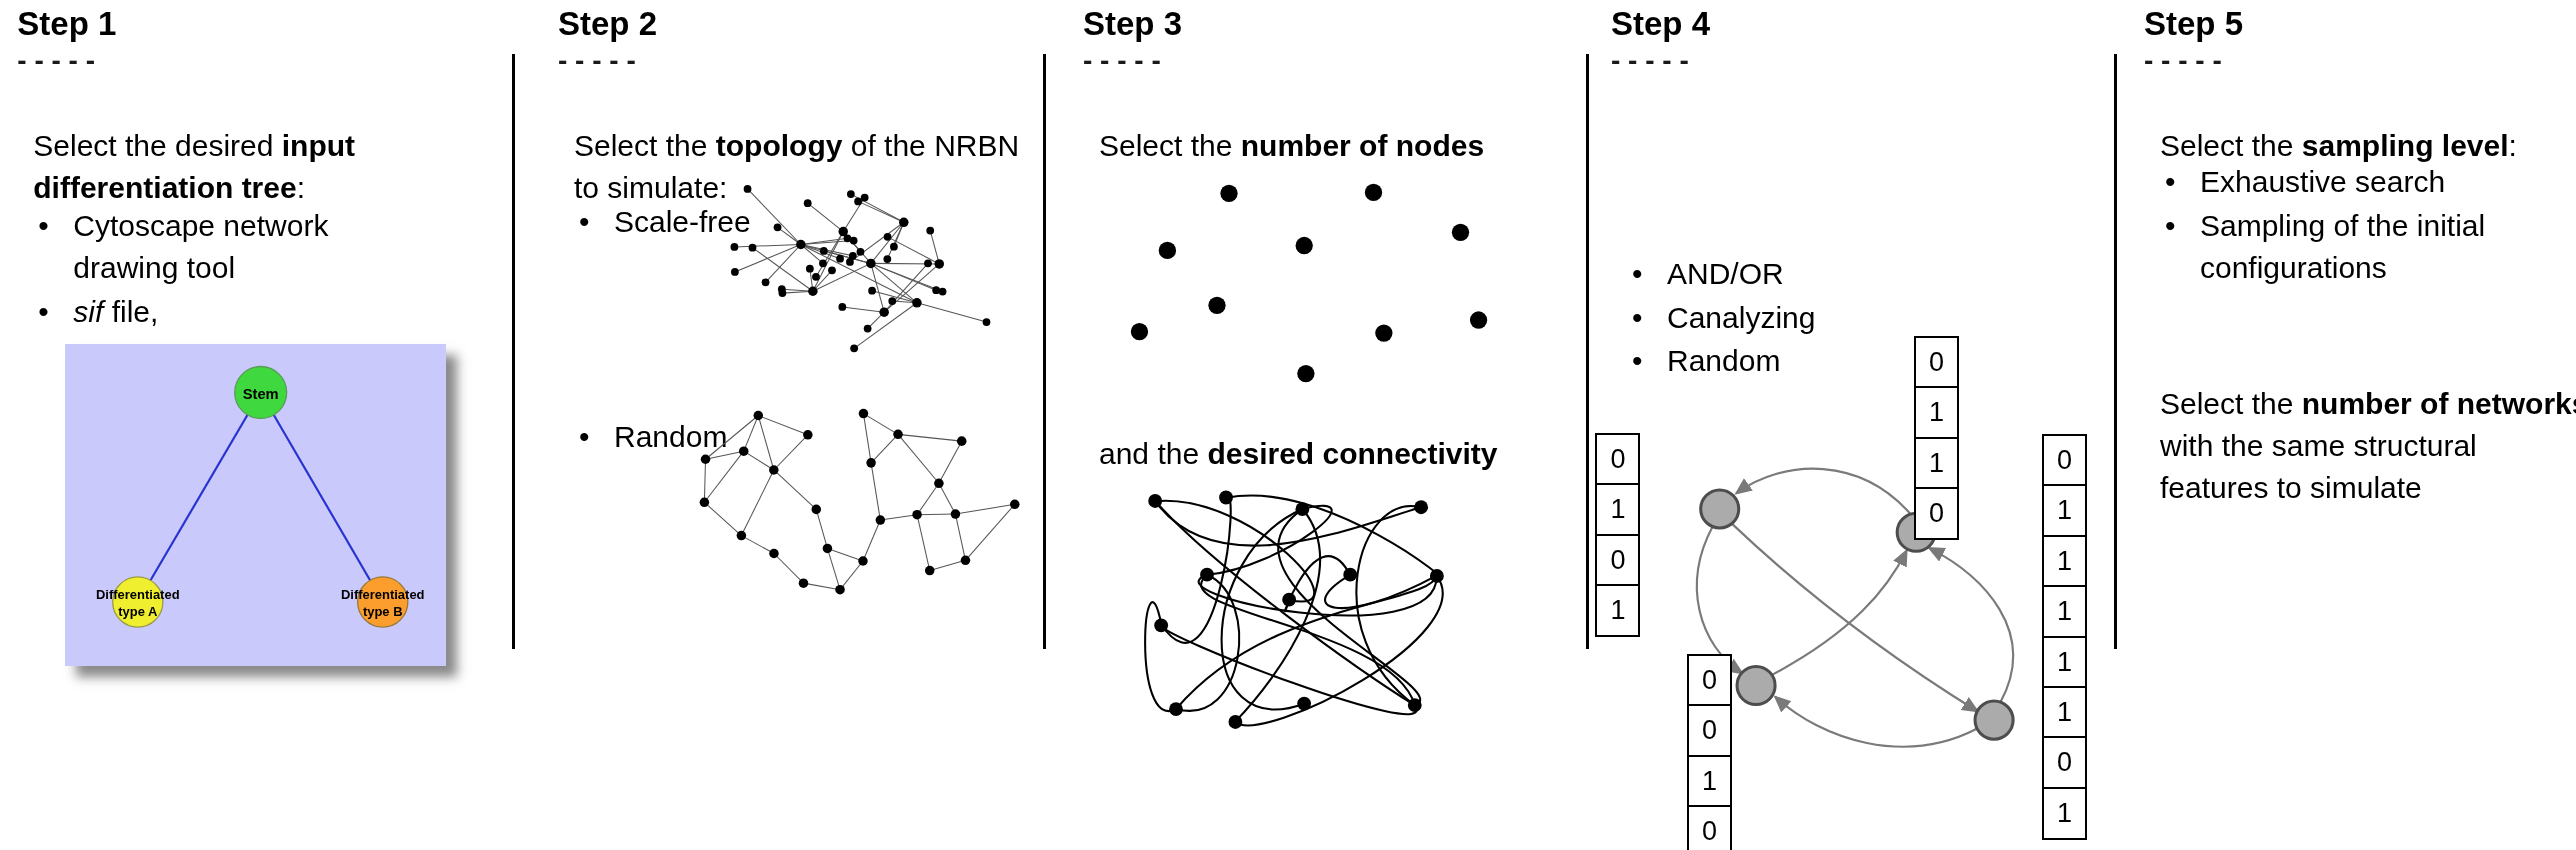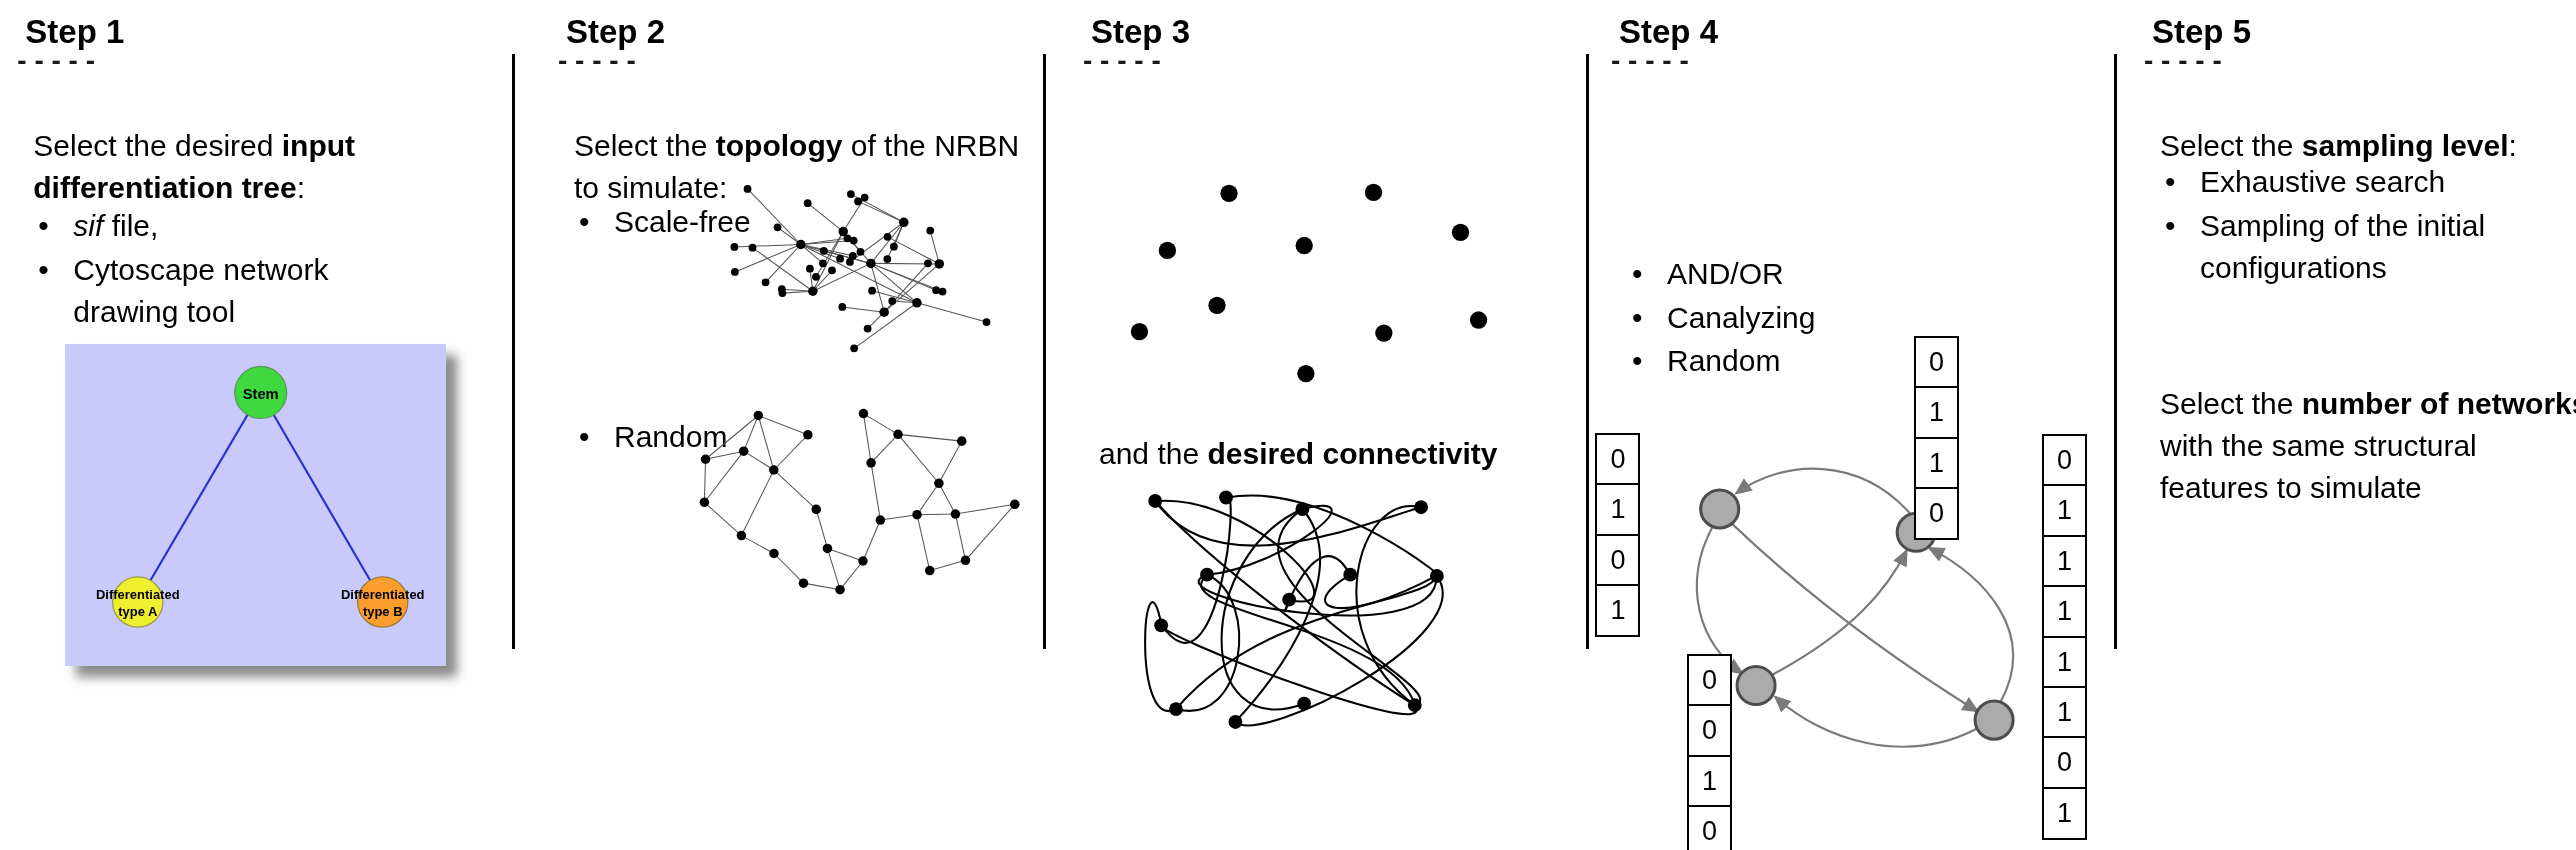--- a/index.html
+++ b/index.html
@@ -1,20 +1,20 @@
 <!DOCTYPE html>
 <html style="font-size:14px"><head>
 <meta charset="utf-8">
 <style>
   html,body{margin:0;padding:0;background:#fff;}
   body{font-family:"Liberation Sans",sans-serif;color:#000;}
   .canvas{position:relative;width:2576px;height:851px;background:#ffffff;overflow:hidden;}
   .divider{position:absolute;top:54px;height:595px;width:2.6px;background:#000;}
   .col{position:absolute;top:0;height:851px;}
-  .step-title{position:absolute;top:5.2px;left:0;margin:8px;font-size:33px;font-weight:700;}
+  .step-title{position:absolute;top:5.2px;left:0;margin:0;font-size:33px;font-weight:700;}
   .dashes{position:absolute;top:45px;left:0;font-size:28px;font-weight:700;color:#1a1a1a;}
   .para{position:absolute;left:0;margin:16px;font-size:30px;line-height:1.4;}
   .bullets{position:absolute;left:0;margin:9px;padding:0;list-style:none;font-size:30px;line-height:1.4;}
   .bullets li{position:relative;padding-left:47px;margin:0 0 1.7px 0;}
   .bullets li::before{content:"\2022";position:absolute;left:12px;}
   .g{position:absolute;}
   .tree-box{position:absolute;left:48px;top:344px;width:381px;height:322px;box-shadow:11.2px 11.2px 10.4px rgba(40,40,40,0.55);text-align:right;}
   .tlabel{font-weight:700;font-size:17px;text-anchor:middle;fill:#000;}
   .tlabel-sm{font-weight:700;font-size:15px;text-anchor:middle;fill:#000;}
   .ttable{position:absolute;display:flex;flex-direction:column;}
@@ -29,22 +29,22 @@
   <div class="divider" style="left:512px"></div>
   <div class="divider" style="left:1043px"></div>
   <div class="divider" style="left:1586px"></div>
   <div class="divider" style="left:2114px"></div>
 
   <section class="col" style="left:17.3px;width:474px">
     <h2 class="step-title">Step 1</h2>
     <div class="dashes">- - - - -</div>
     <p class="para" style="top:109px;width:474px"><span>Select the desired </span><b>input differentiation tree</b><span>:</span></p>
     <ul class="bullets" style="top:196px;width:381px">
+      <li><span>Cytoscape network drawing tool</span></li>
       <li><i>sif</i><span> file,</span></li>
-      <li><span>Cytoscape network drawing tool</span></li>
     </ul>
     <div class="tree-box">
       <svg viewBox="0 0 440 372" width="381" height="322">
         <rect x="0" y="0" width="440" height="372" fill="#c9c9fb"></rect>
         <line x1="226" y1="56" x2="84" y2="298" stroke-width="2.5" stroke="#2633cf"></line>
         <line x1="226" y1="56" x2="367" y2="298" stroke-width="2.5" stroke="#2633cf"></line>
         <circle cx="226" cy="56" r="30" stroke="#5a9a5a" stroke-width="1.5" fill="#3fd93f"></circle>
         <text x="226" y="63" class="tlabel">Stem</text>
         <circle cx="84" cy="298" r="29" stroke="#9a9a4a" stroke-width="1.5" fill="#f0ef2f"></circle>
         <circle cx="367" cy="298" r="29" stroke="#9a7a3a" stroke-width="1.5" fill="#fc9e2d"></circle>
@@ -218,20 +218,21 @@
         <circle cx="309.4750072450921" cy="221.41775367787886" r="5.5" fill="#000"></circle>
         <circle cx="320.07025263267724" cy="120.47476136362951" r="5.5" fill="#000"></circle>
         <circle cx="111.27704070655024" cy="42.142429525217594" r="5.5" fill="#000"></circle>
         <circle cx="50.312050543470235" cy="92.7025553345985" r="5.5" fill="#000"></circle>
       </svg>
   </section>
 
   <section class="col" style="left:1083px;width:489px">
     <h2 class="step-title">Step 3</h2>
     <div class="dashes">- - - - -</div>
+    <p class="para" style="top:109px;width:489px"><span>Select the </span><b>number of nodes</b><span></span></p>
     <svg class="g" style="left:30px;top:169px" width="407" height="227" viewBox="0 0 470 262">
         <circle cx="312.807713476941" cy="189.3670604848303" r="10" fill="#000"></circle>
         <circle cx="120.10283421259373" cy="157.36026795534417" r="10" fill="#000"></circle>
         <circle cx="401.3048150902614" cy="73.09780008299276" r="10" fill="#000"></circle>
         <circle cx="300.8296219515614" cy="26.957783985417336" r="10" fill="#000"></circle>
         <circle cx="220.81457729218528" cy="88.29738530050963" r="10" fill="#000"></circle>
         <circle cx="133.96702028578147" cy="28.069930174853653" r="10" fill="#000"></circle>
         <circle cx="222.73182835429907" cy="236.21168519370258" r="10" fill="#000"></circle>
         <circle cx="422.15902706841007" cy="174.33198163332418" r="10" fill="#000"></circle>
         <circle cx="62.82171644968912" cy="93.91241516266018" r="10" fill="#000"></circle>

